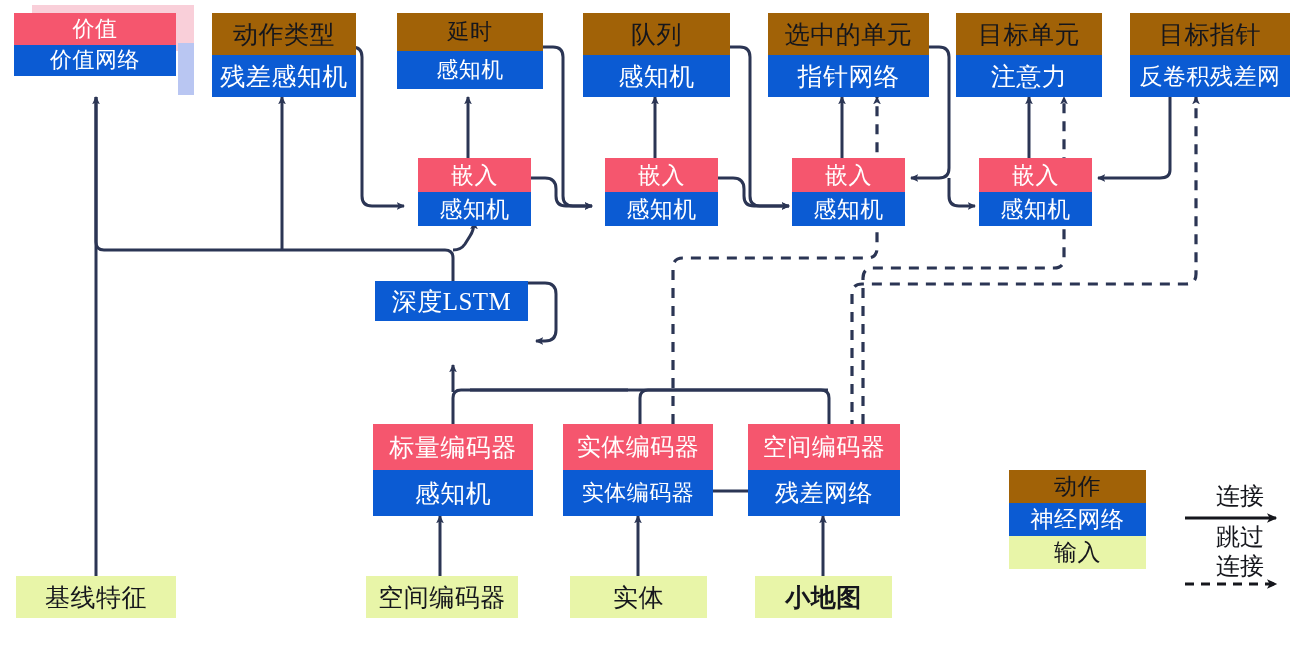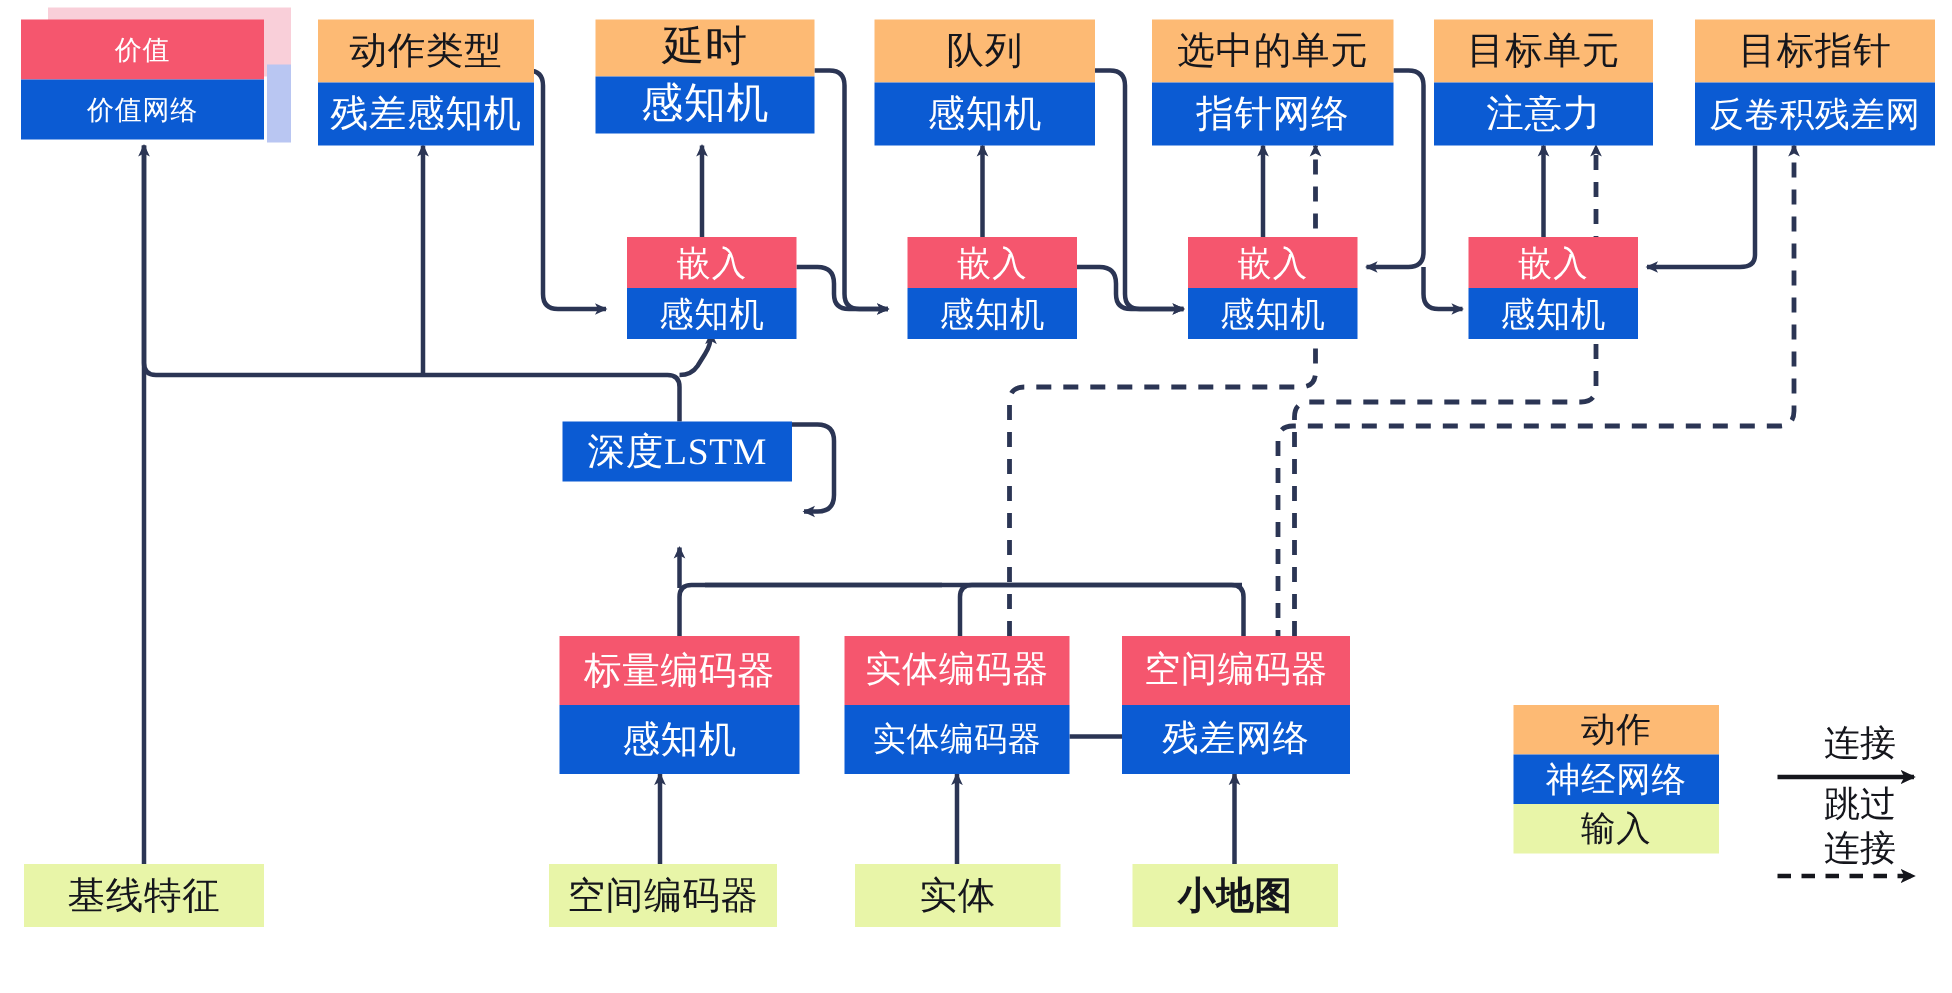--- a/index.html
+++ b/index.html
@@ -27,21 +27,21 @@
   }
   .band{
     box-sizing:border-box;
     display:flex;
     align-items:center;
     justify-content:center;
     line-height:1;
     white-space:nowrap;
     letter-spacing:.5px;
   }
-  .band.act{ background:#fdba74; color:#15161c; }
+  .band.act{ background:#a16207; color:#15161c; }
   .band.out{ background:#F5566E; color:#ffffff; }
   .band.net{ background:#0B5BD3; color:#ffffff; }
   .band.inp{ background:#E8F5A8; color:#15161c; }
 
   
   .stackshadow{position:absolute;z-index:2;}
   .stackshadow .s1{position:absolute;background:#f9cfd9;}
   .stackshadow .s2{position:absolute;background:#b9c6f2;}
 
   
@@ -126,31 +126,31 @@
       <path d="M863,424 L863,278 Q863,268 873,268 L1054,268 Q1064,268 1064,258 L1064,97" marker-end="url(#ah)"></path>
 
       <path d="M852,430 L852,294 Q852,284 862,284 L1186,284 Q1196,284 1196,274 L1196,97" marker-end="url(#ah)"></path>
     </g>
   </svg>
 
   <div class="stackshadow" style="left:14px;top:5px;width:180px;height:90px;">
     <div class="s1" style="left:18px;top:0px;width:162px;height:46px;"></div>
     <div class="s2" style="left:164px;top:38px;width:16px;height:52px;"></div>
   </div>
-  <div class="node" style="left:14px;top:13px;width:162px;height:80px;font-size:18px;">
+  <div class="node" style="left:14px;top:13px;width:162px;height:63px;font-size:22px;">
     <div class="band out" style="height:42px;">价值</div>
     <div class="band net" style="height:42px;">价值网络</div>
   </div>
 
   <div class="node" style="left:212px;top:13px;width:144px;height:84px;font-size:25px;">
     <div class="band act" style="height:42px;">动作类型</div>
     <div class="band net" style="height:42px;">残差感知机</div>
   </div>
 
-  <div class="node" style="left:397px;top:13px;width:146px;height:76px;font-size:28px;">
+  <div class="node" style="left:397px;top:13px;width:146px;height:76px;font-size:22px;">
     <div class="band act" style="height:42px;">延时</div>
     <div class="band net" style="height:42px;">感知机</div>
   </div>
 
   <div class="node" style="left:583px;top:13px;width:147px;height:84px;font-size:25px;">
     <div class="band act" style="height:42px;">队列</div>
     <div class="band net" style="height:42px;">感知机</div>
   </div>
 
   <div class="node" style="left:768px;top:13px;width:161px;height:84px;font-size:25px;">

